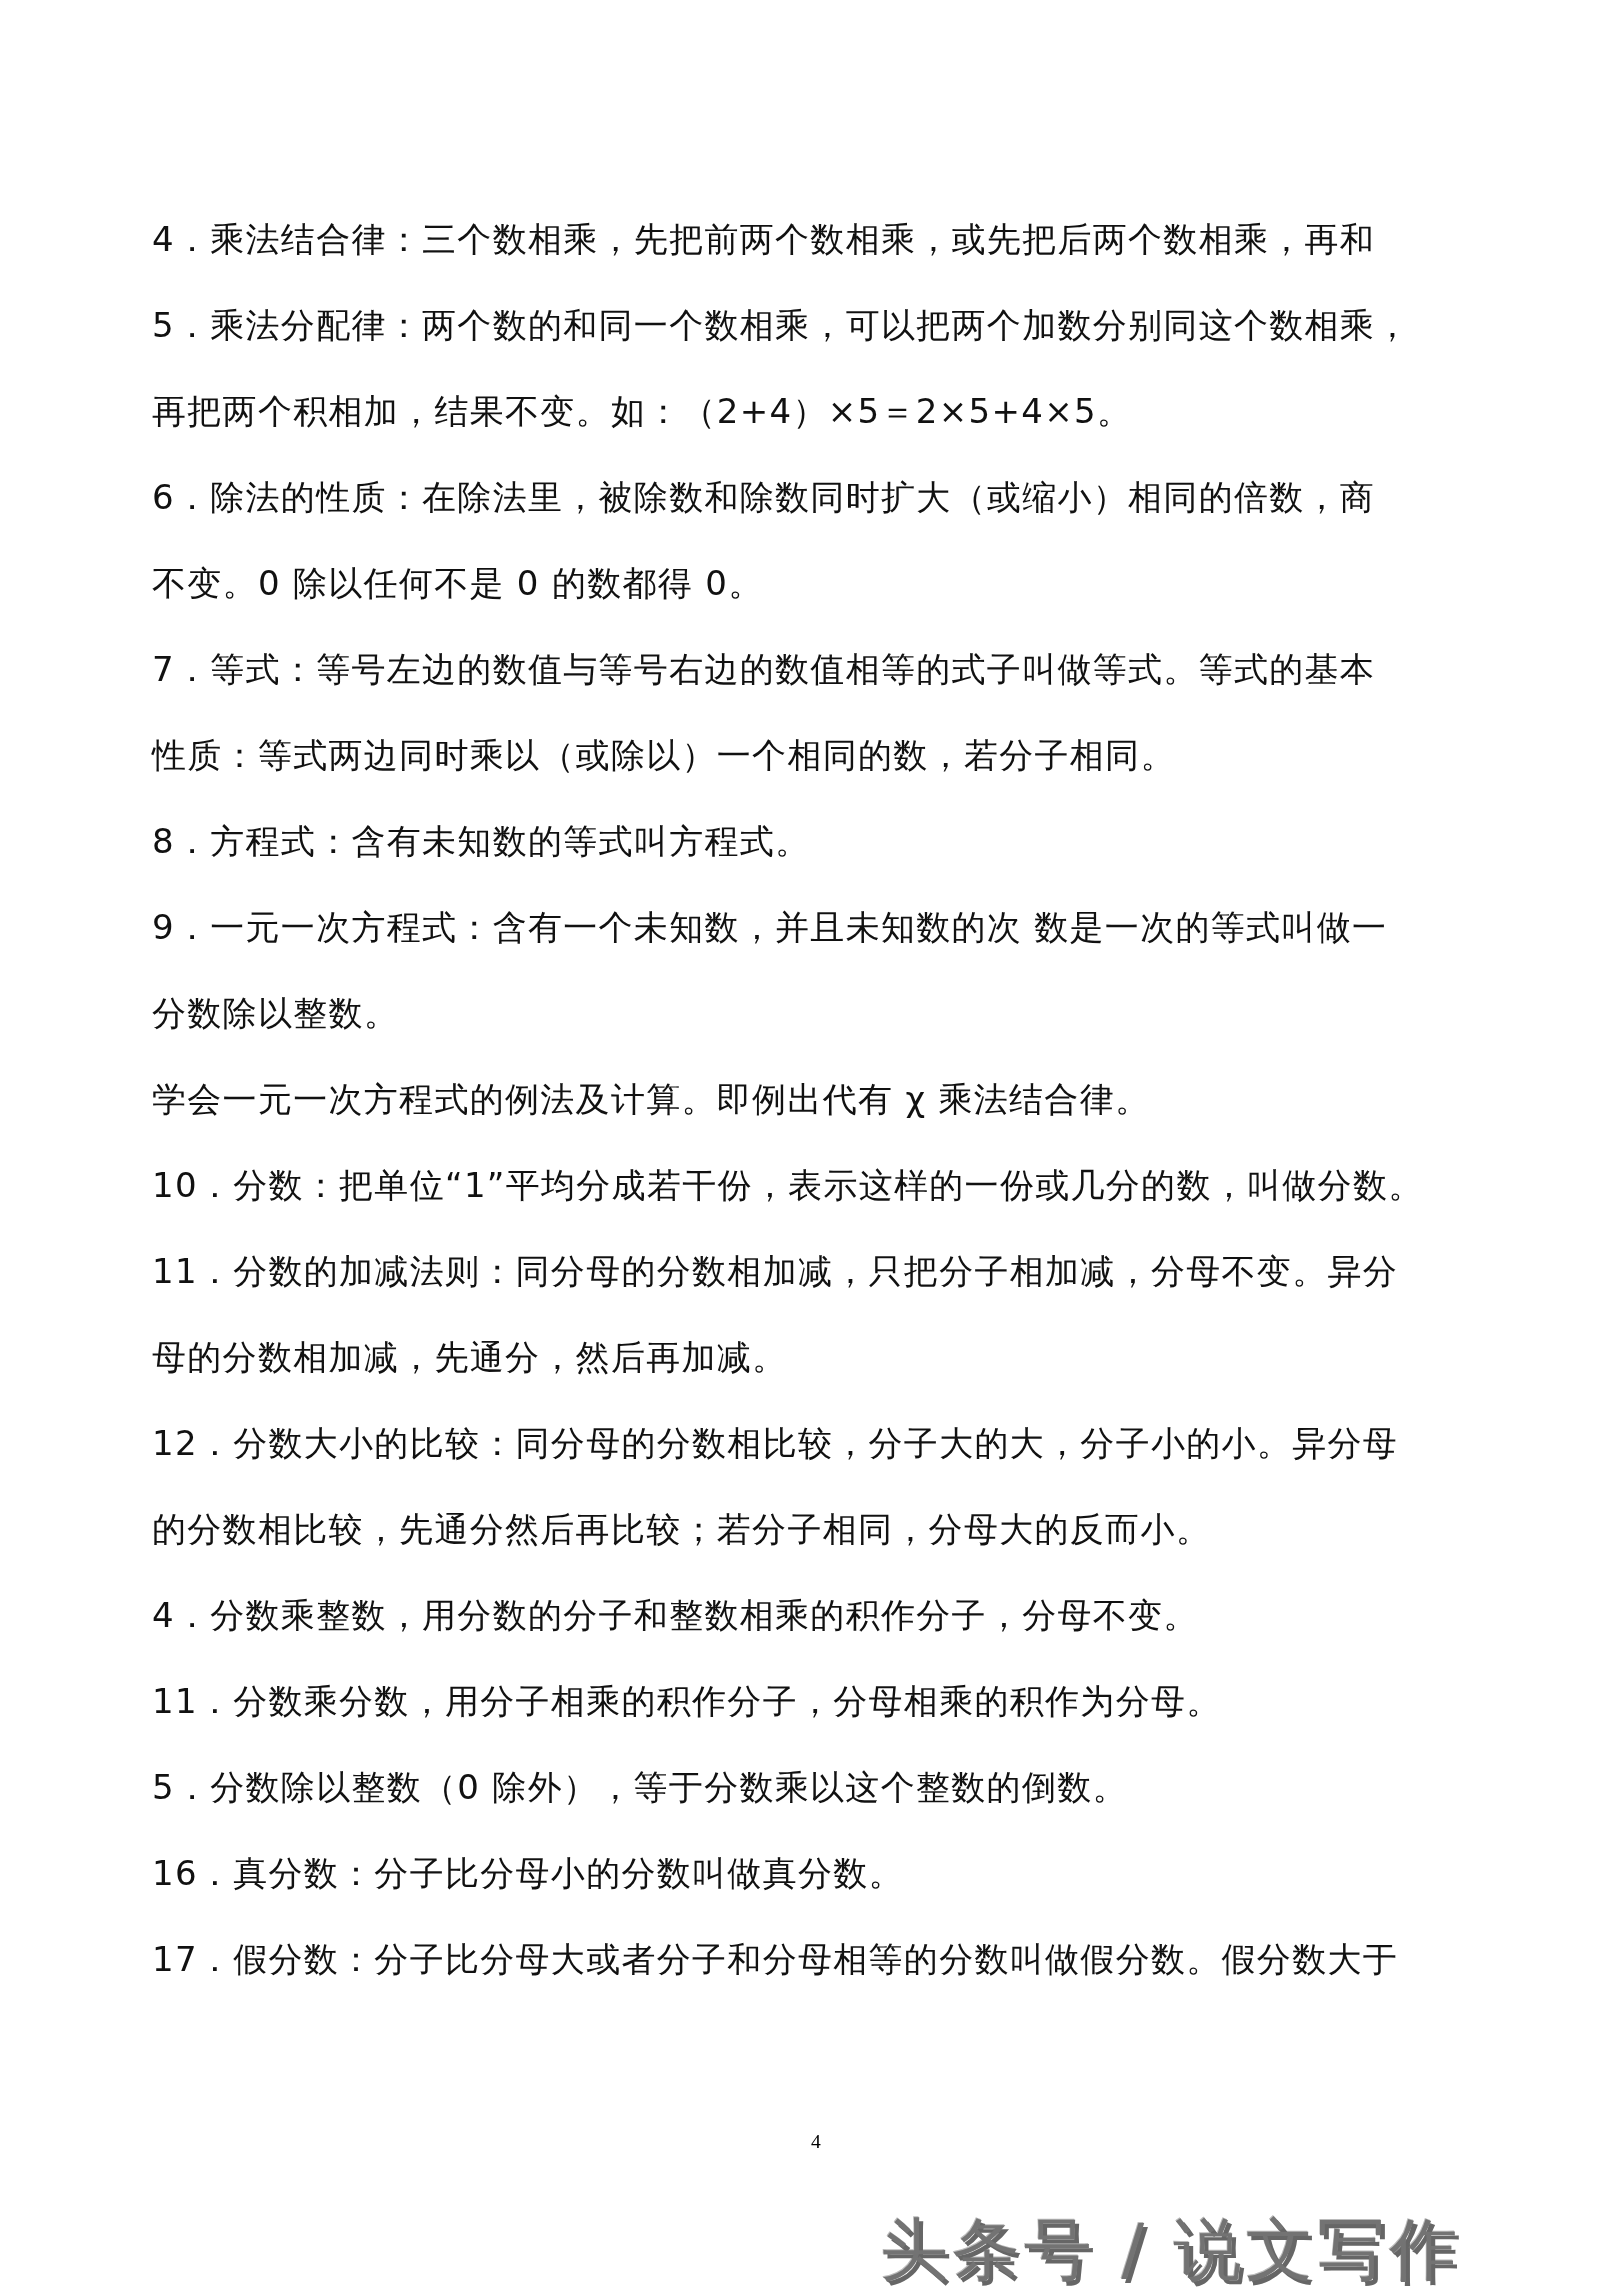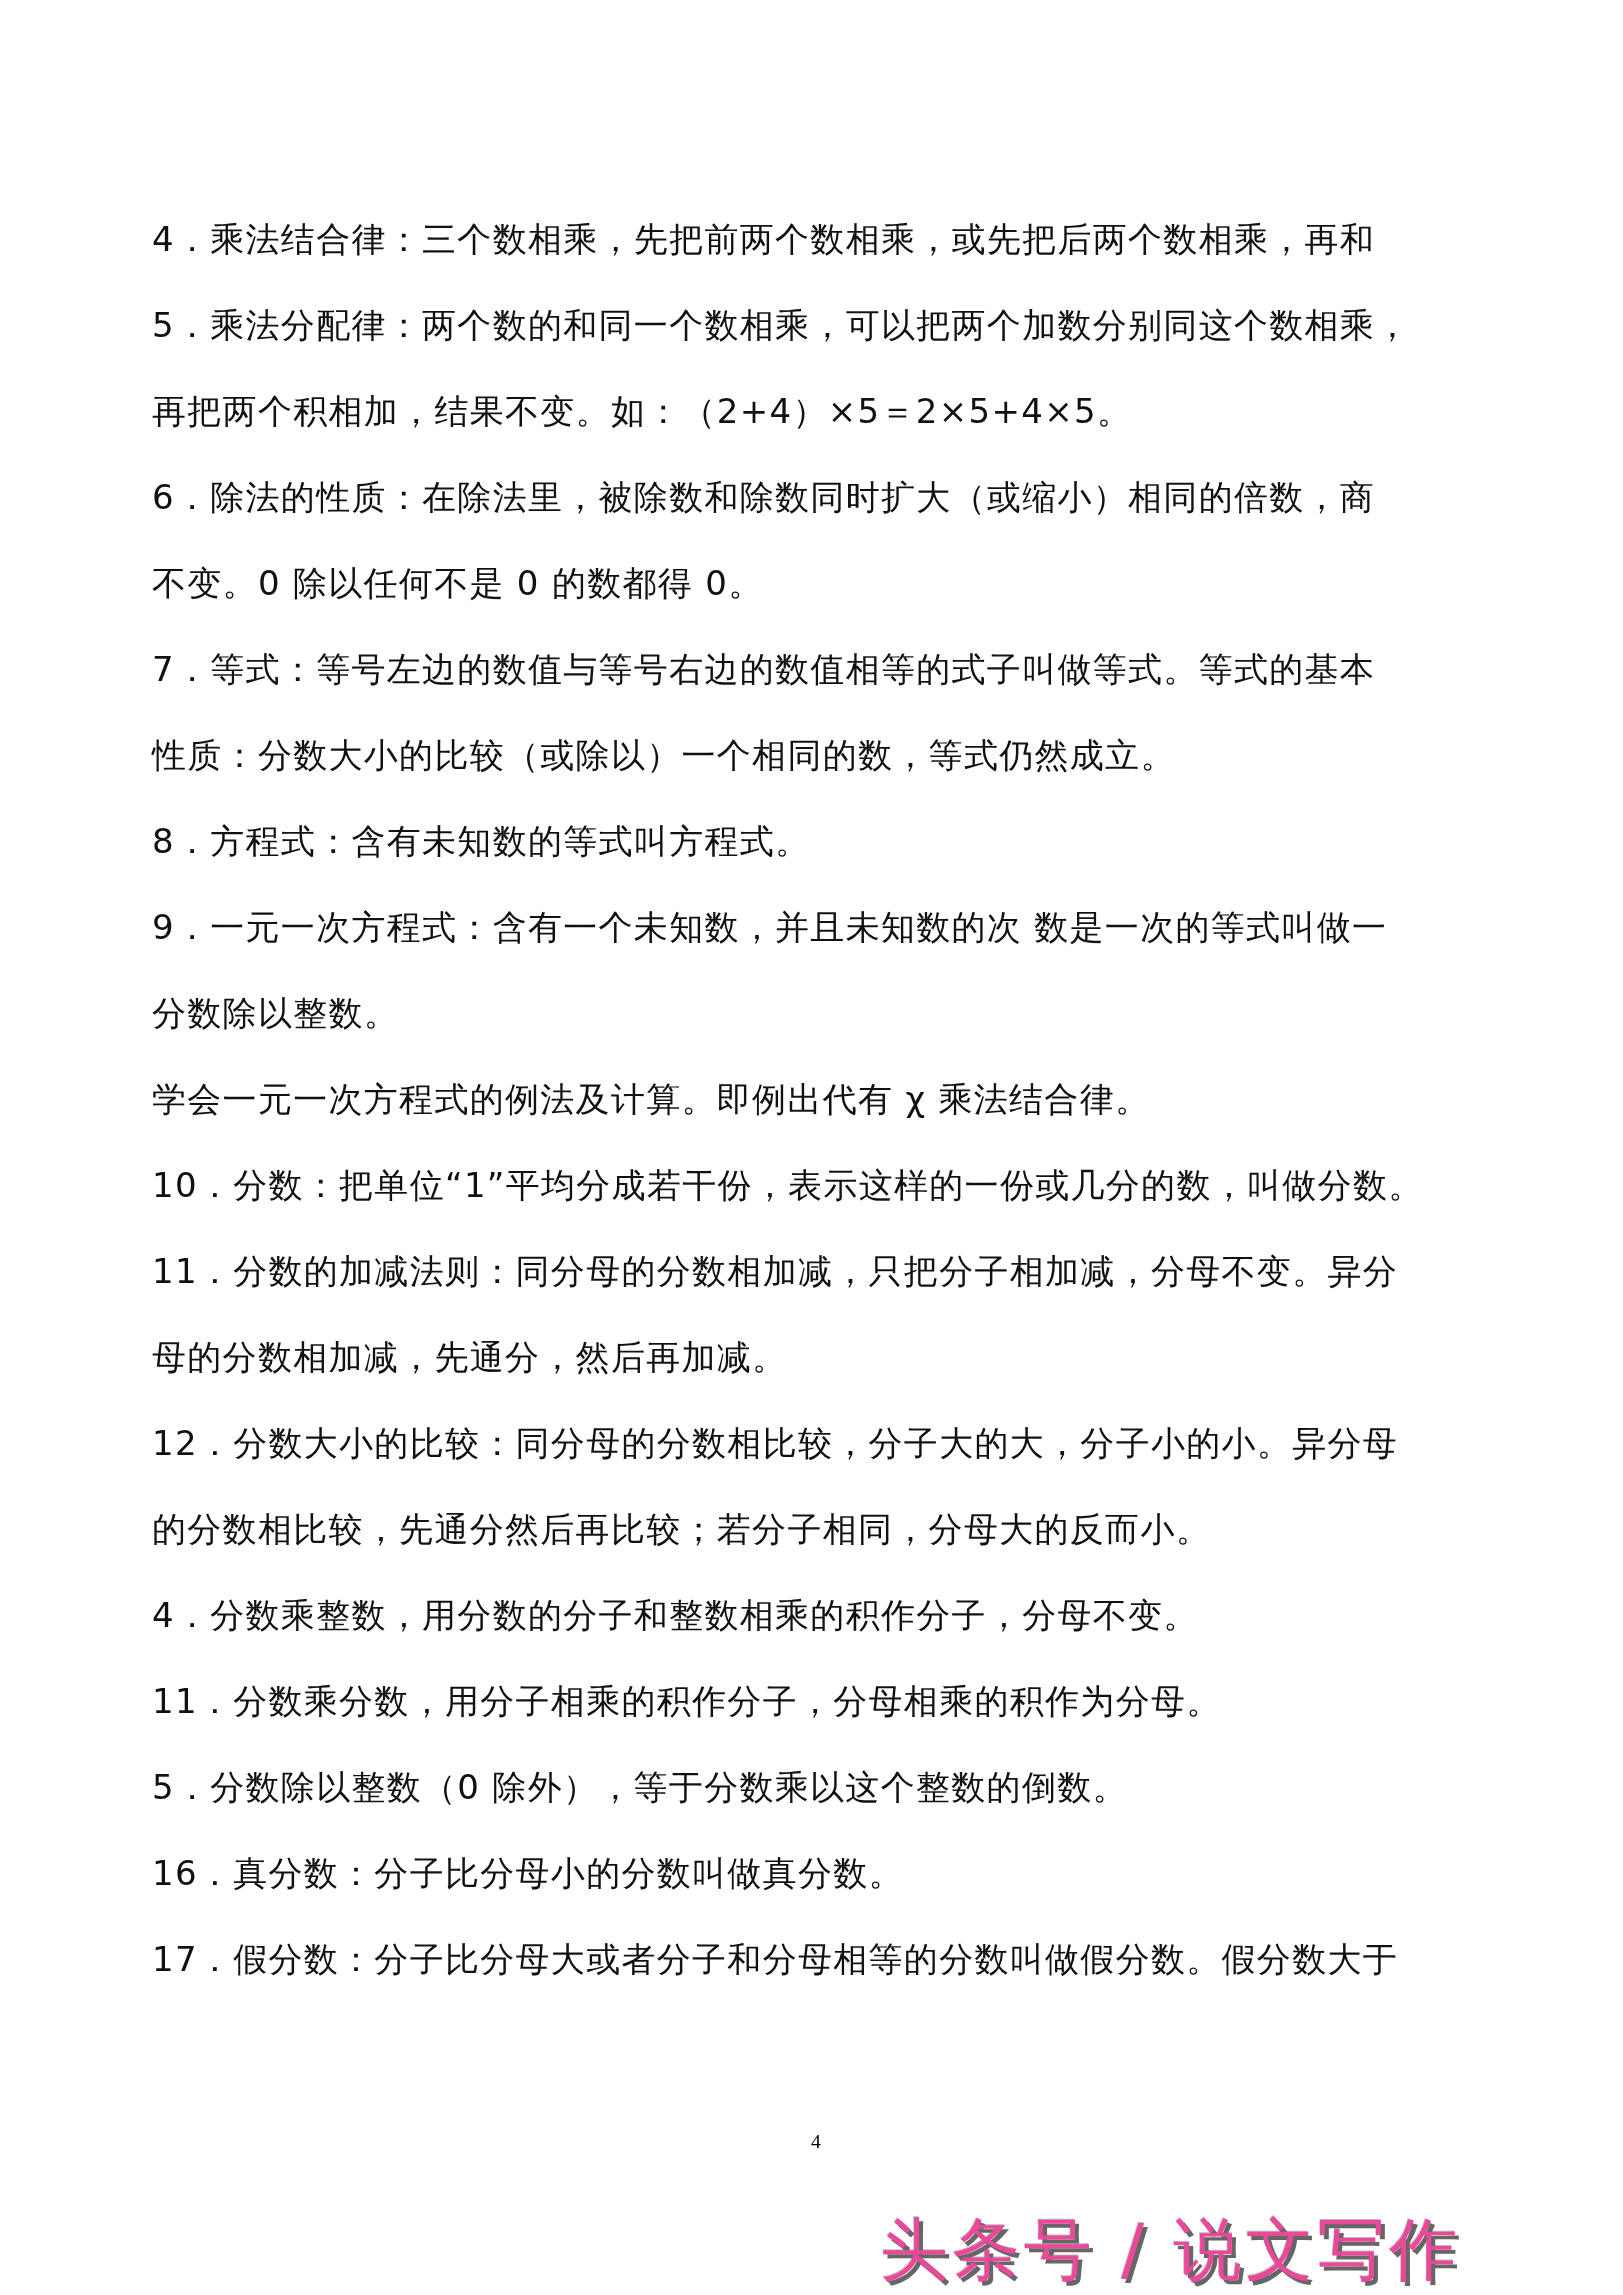--- a/index.html
+++ b/index.html
@@ -2,36 +2,36 @@
 <html style="font-size:10.5px"><head>
 <meta charset="utf-8">
 <style>
   html, body { margin:0; padding:0; background:#ffffff; }
   body { width:1623px; height:2295px; position:relative; overflow:hidden;
          font-family:"DejaVu Sans", "Liberation Sans", sans-serif; color:#111; }
   .page { position:absolute; left:0; top:0; width:1623px; height:2295px; }
   .body-text { position:absolute; left:152px; top:196px; width:1335px; }
   .line { font-size:34px; line-height:86px; height:86px; white-space:nowrap; letter-spacing:1.3px; }
   .page-number { position:absolute; left:811px; top:2131px; font-family:"Liberation Serif", serif; font-size:19.6px; color:#000; }
-  .watermark { position:absolute; left:880px; top:2205px; font-size:68px; color:#ec4899;
+  .watermark { position:absolute; left:880px; top:2205px; font-size:68px; color:#737373;
                letter-spacing:3.9px; font-family:"DejaVu Sans", sans-serif;
                text-shadow: 3.9px 3.9px 0 #666666, -0.7px -0.7px 0 #bbbbbb; }
 </style>
 </head>
 <body>
 
 <div class="page">
   <div class="body-text">
     <div class="line">4．乘法结合律：三个数相乘，先把前两个数相乘，或先把后两个数相乘，再和</div>
     <div class="line">5．乘法分配律：两个数的和同一个数相乘，可以把两个加数分别同这个数相乘，</div>
     <div class="line">再把两个积相加，结果不变。如：（2+4）×5＝2×5+4×5。</div>
     <div class="line">6．除法的性质：在除法里，被除数和除数同时扩大（或缩小）相同的倍数，商</div>
     <div class="line">不变。0 除以任何不是 0 的数都得 0。</div>
     <div class="line">7．等式：等号左边的数值与等号右边的数值相等的式子叫做等式。等式的基本</div>
-    <div class="line">性质：分数大小的比较（或除以）一个相同的数，等式仍然成立。</div>
+    <div class="line">性质：等式两边同时乘以（或除以）一个相同的数，若分子相同。</div>
     <div class="line">8．方程式：含有未知数的等式叫方程式。</div>
     <div class="line">9．一元一次方程式：含有一个未知数，并且未知数的次  数是一次的等式叫做一</div>
     <div class="line">分数除以整数。</div>
     <div class="line">学会一元一次方程式的例法及计算。即例出代有 χ 乘法结合律。</div>
     <div class="line">10．分数：把单位“1”平均分成若干份，表示这样的一份或几分的数，叫做分数。</div>
     <div class="line">11．分数的加减法则：同分母的分数相加减，只把分子相加减，分母不变。异分</div>
     <div class="line">母的分数相加减，先通分，然后再加减。</div>
     <div class="line">12．分数大小的比较：同分母的分数相比较，分子大的大，分子小的小。异分母</div>
     <div class="line">的分数相比较，先通分然后再比较；若分子相同，分母大的反而小。</div>
     <div class="line">4．分数乘整数，用分数的分子和整数相乘的积作分子，分母不变。</div>

